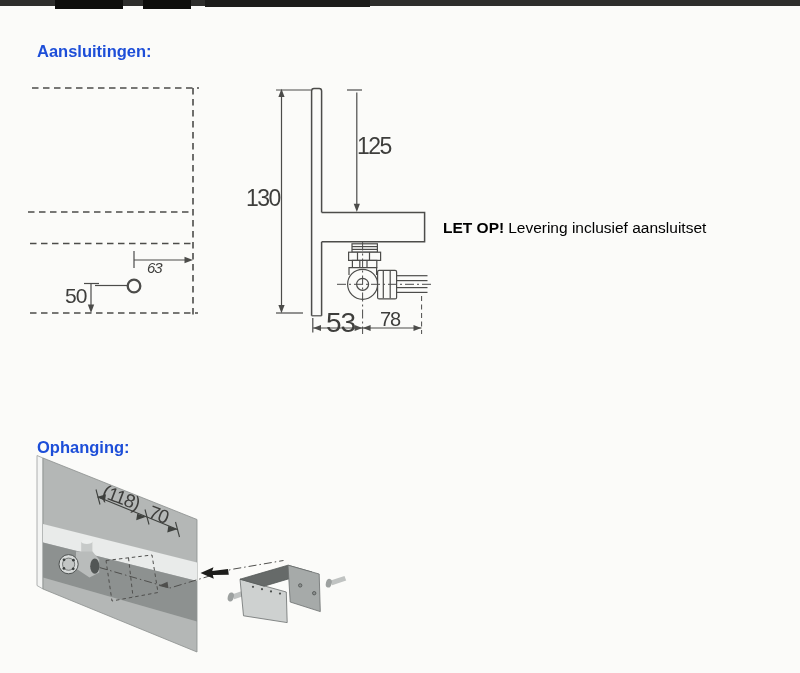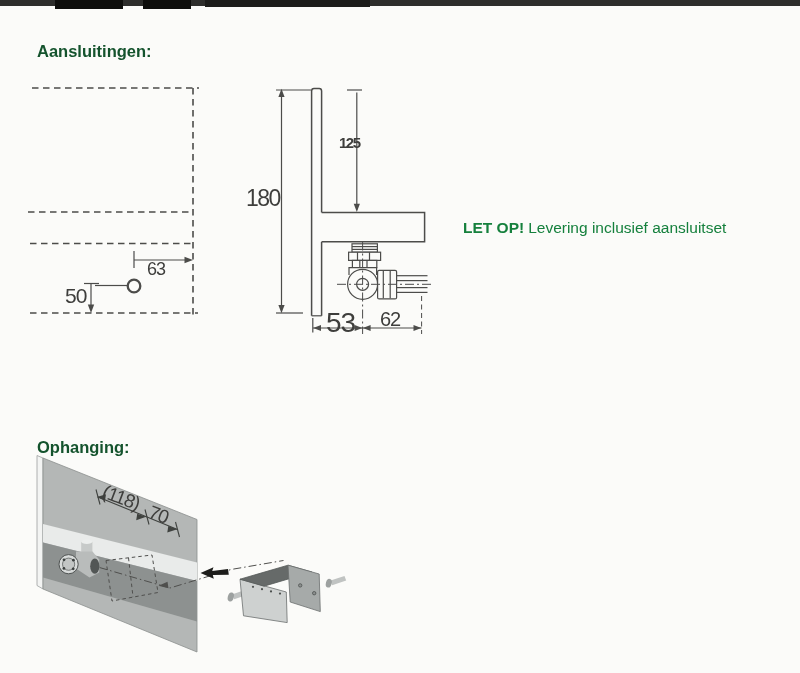--- a/index.html
+++ b/index.html
@@ -5,30 +5,30 @@
   html,body{margin:0;padding:0;}
   body{width:800px;height:673px;position:relative;background:#fbfbf9;
        font-family:"Liberation Sans",sans-serif;overflow:hidden;}
   .topbar{position:absolute;left:0;top:0;width:800px;height:6px;background:#2e2e2c;}
   .topseg{position:absolute;background:#0e0e0c;}
   .seg1{left:55px;top:0;width:68px;height:9px;}
   .seg2{left:143px;top:0;width:48px;height:9px;}
   .seg3{left:205px;top:0;width:165px;height:7px;background:#1c1c1a;}
   svg.art{position:absolute;left:0;top:0;}
   .txt{position:absolute;color:#3d3d3b;white-space:nowrap;line-height:1;}
-  .heading{font-weight:bold;font-size:16.5px;color:#14532d;}
+  .heading{font-weight:bold;font-size:16.5px;color:#1d4ed8;}
   .h-conn{left:37px;top:43px;}
   .h-mount{left:37px;top:439px;}
-  .note{left:443px;top:220px;font-size:15.5px;color:#15803d;margin-left:20px;}
+  .note{left:443px;top:220px;font-size:15.5px;color:#000000;}
   .note b{font-weight:bold;margin-right:4px;}
   .dim{letter-spacing:-1px;color:#3e3e3c;}
-  .d63 {left:147px;top:260px;font-size:18px;}
+  .d63 {left:147px;top:260px;font-size:15px;font-style:italic;}
   .d30 {left:65px; top:285px;font-size:21px;}
   .d230{left:246px;top:187px;font-size:23px;letter-spacing:-1.5px;}
-  .d125{left:339px;top:135px;font-size:15px;letter-spacing:-1.5px;font-weight:bold;}
+  .d125{left:357px;top:135px;font-size:23px;letter-spacing:-1.5px;}
   .d53 {left:326px;top:309px;font-size:28px;}
   .d62 {left:380px;top:309px;font-size:20px;}
   .d118{left:102px;top:488px;font-size:19px;transform:rotate(21deg);transform-origin:50% 50%;}
   .d70 {left:149px;top:505px;font-size:19px;transform:rotate(21deg);transform-origin:50% 50%;}
 </style>
 </head>
 <body>
 
 <div class="topbar">
   <div class="topseg seg1"></div>
@@ -195,21 +195,21 @@
 </svg>
 
 <div class="txt heading h-conn">Aansluitingen:</div>
 
 <div class="txt note">
   <b>LET OP!</b><span>Levering inclusief aansluitset</span>
 </div>
 
 <div class="txt dim d63">63</div>
 <div class="txt dim d30">50</div>
-<div class="txt dim d230">180</div>
+<div class="txt dim d230">130</div>
 <div class="txt dim d125">125</div>
 <div class="txt dim d53">53</div>
-<div class="txt dim d62">62</div>
+<div class="txt dim d62">78</div>
 
 <div class="txt heading h-mount">Ophanging:</div>
 
 <div class="txt dim d118">(118)</div>
 <div class="txt dim d70">70</div>
 
 </body></html>

